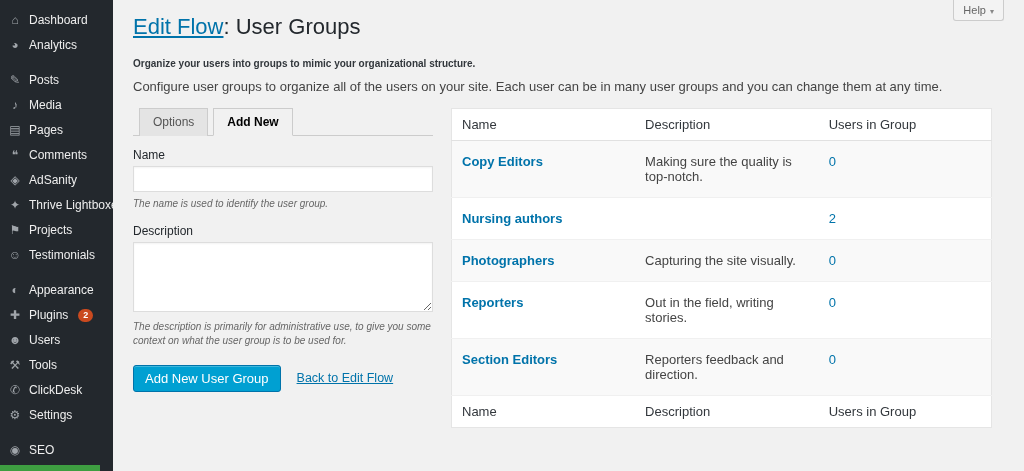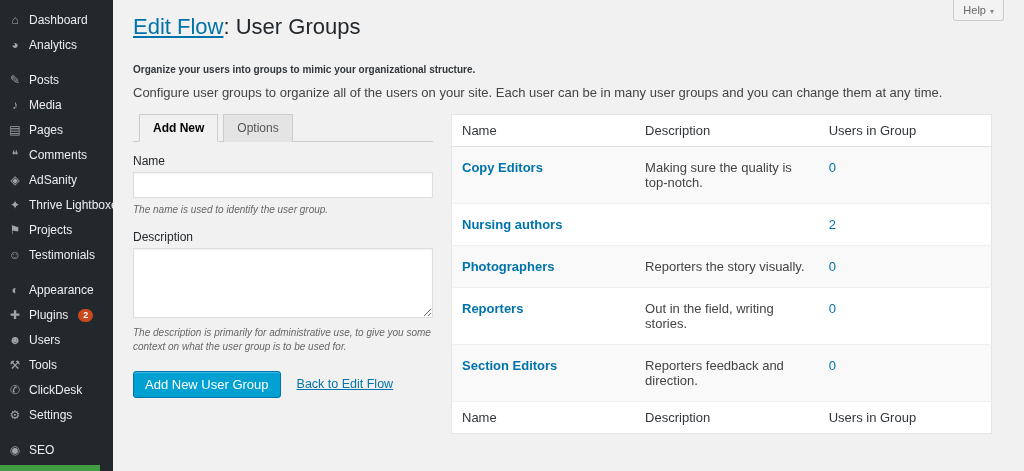--- a/index.html
+++ b/index.html
@@ -13,21 +13,21 @@
   .sb-label { font-size:12px; white-space:nowrap; }
   .sb-badge { background:#ca4a1f; color:#fff; border-radius:9px; font-size:9px; line-height:9px; padding:2px 5px; margin-left:3px; font-weight:700; }
   .sb-divider { height:10px; }
   .green-strip { position:absolute; left:0; bottom:0; width:100px; height:6px; background:#3e9e41; }
 
   
   .main { flex:1; position:relative; padding:8px 32px 0 20px; box-sizing:border-box; color:#444; }
   .help-btn { position:absolute; top:0; right:20px; background:#f3f3f3; border:1px solid #ccc; border-top:none; border-radius:0 0 3px 3px; padding:4px 9px; font-size:11px; color:#666; cursor:pointer; }
   .help-caret { font-size:8px; color:#888; margin-left:4px; }
 
-  .page-title { font-size:22px; font-weight:400; color:#23282d; margin:6px 0 24px; }
+  .page-title { font-size:22px; font-weight:400; color:#23282d; margin:6px 0 18px; }
   .title-link { color:#0073aa; text-decoration:underline; cursor:pointer; }
   .intro-heading { font-size:10px; font-weight:700; color:#32373c; margin:0 0 10px; }
   .intro-desc { font-size:13px; color:#444; margin:0 0 14px; }
 
   .columns { display:flex; gap:18px; align-items:flex-start; }
 
   
   .form-col { width:300px; flex-shrink:0; font-size:12px; }
   .tabs { display:flex; border-bottom:1px solid #ccc; padding-left:6px; }
   .tab { padding:6px 13px; font-size:12px; border:1px solid #ccc; border-bottom:none; margin-right:5px; margin-bottom:-1px; background:#e4e4e4; color:#555; cursor:pointer; }
@@ -152,22 +152,22 @@
       <span class="title-link">Edit Flow</span><span>: User Groups</span>
     </h1>
 
     <div class="intro-heading">Organize your users into groups to mimic your organizational structure.</div>
     <p class="intro-desc">Configure user groups to organize all of the users on your site. Each user can be in many user groups and you can change them at any time.</p>
 
     <div class="columns">
 
       <div class="form-col">
         <div class="tabs">
+            <div class="tab">Options</div>
             <div class="tab active">Add New</div>
-            <div class="tab">Options</div>
           </div>
 
         <label class="field-label">Name</label>
         <input class="text-input" type="text" value="" style="">
         <div class="help-text">The name is used to identify the user group.</div>
 
         <label class="field-label">Description</label>
         <textarea class="desc-textarea" style=""></textarea>
         <div class="help-text">The description is primarily for administrative use, to give you some context on what the user group is to be used for.</div>
 
@@ -192,21 +192,21 @@
                 <td>Making sure the quality is top-notch.</td>
                 <td><a class="users-link">0</a></td>
               </tr>
               <tr>
                 <td><a class="row-name-link">Nursing authors</a></td>
                 <td></td>
                 <td><a class="users-link">2</a></td>
               </tr>
               <tr class="odd">
                 <td><a class="row-name-link">Photographers</a></td>
-                <td>Reporters the story visually.</td>
+                <td>Capturing the site visually.</td>
                 <td><a class="users-link">0</a></td>
               </tr>
               <tr>
                 <td><a class="row-name-link">Reporters</a></td>
                 <td>Out in the field, writing stories.</td>
                 <td><a class="users-link">0</a></td>
               </tr>
               <tr class="odd">
                 <td><a class="row-name-link">Section Editors</a></td>
                 <td>Reporters feedback and direction.</td>

